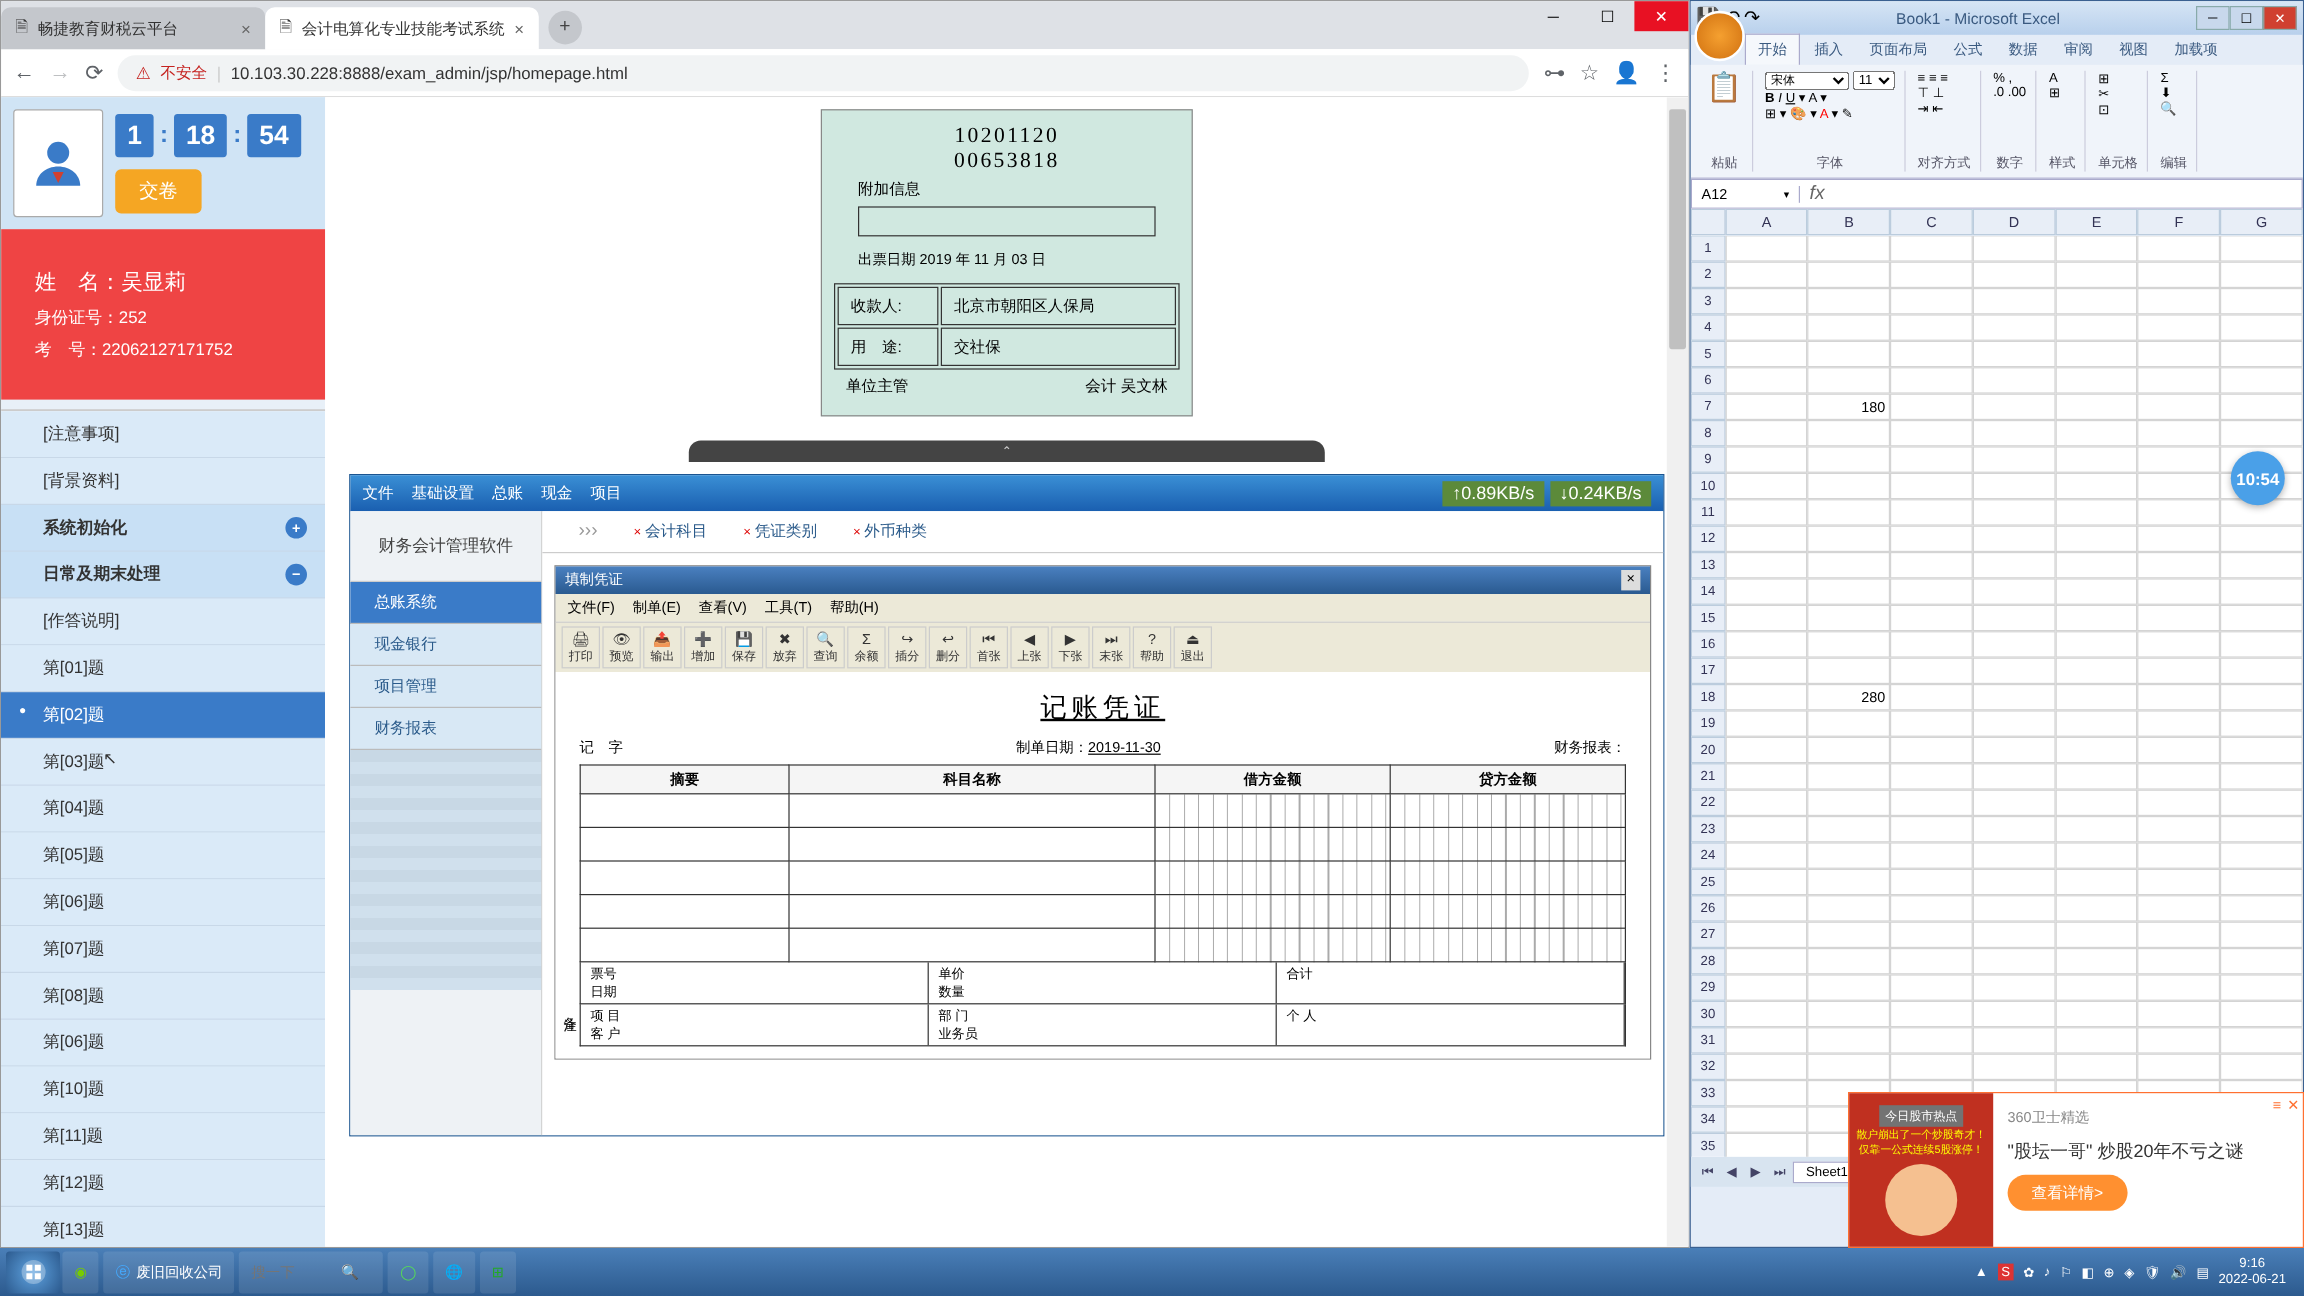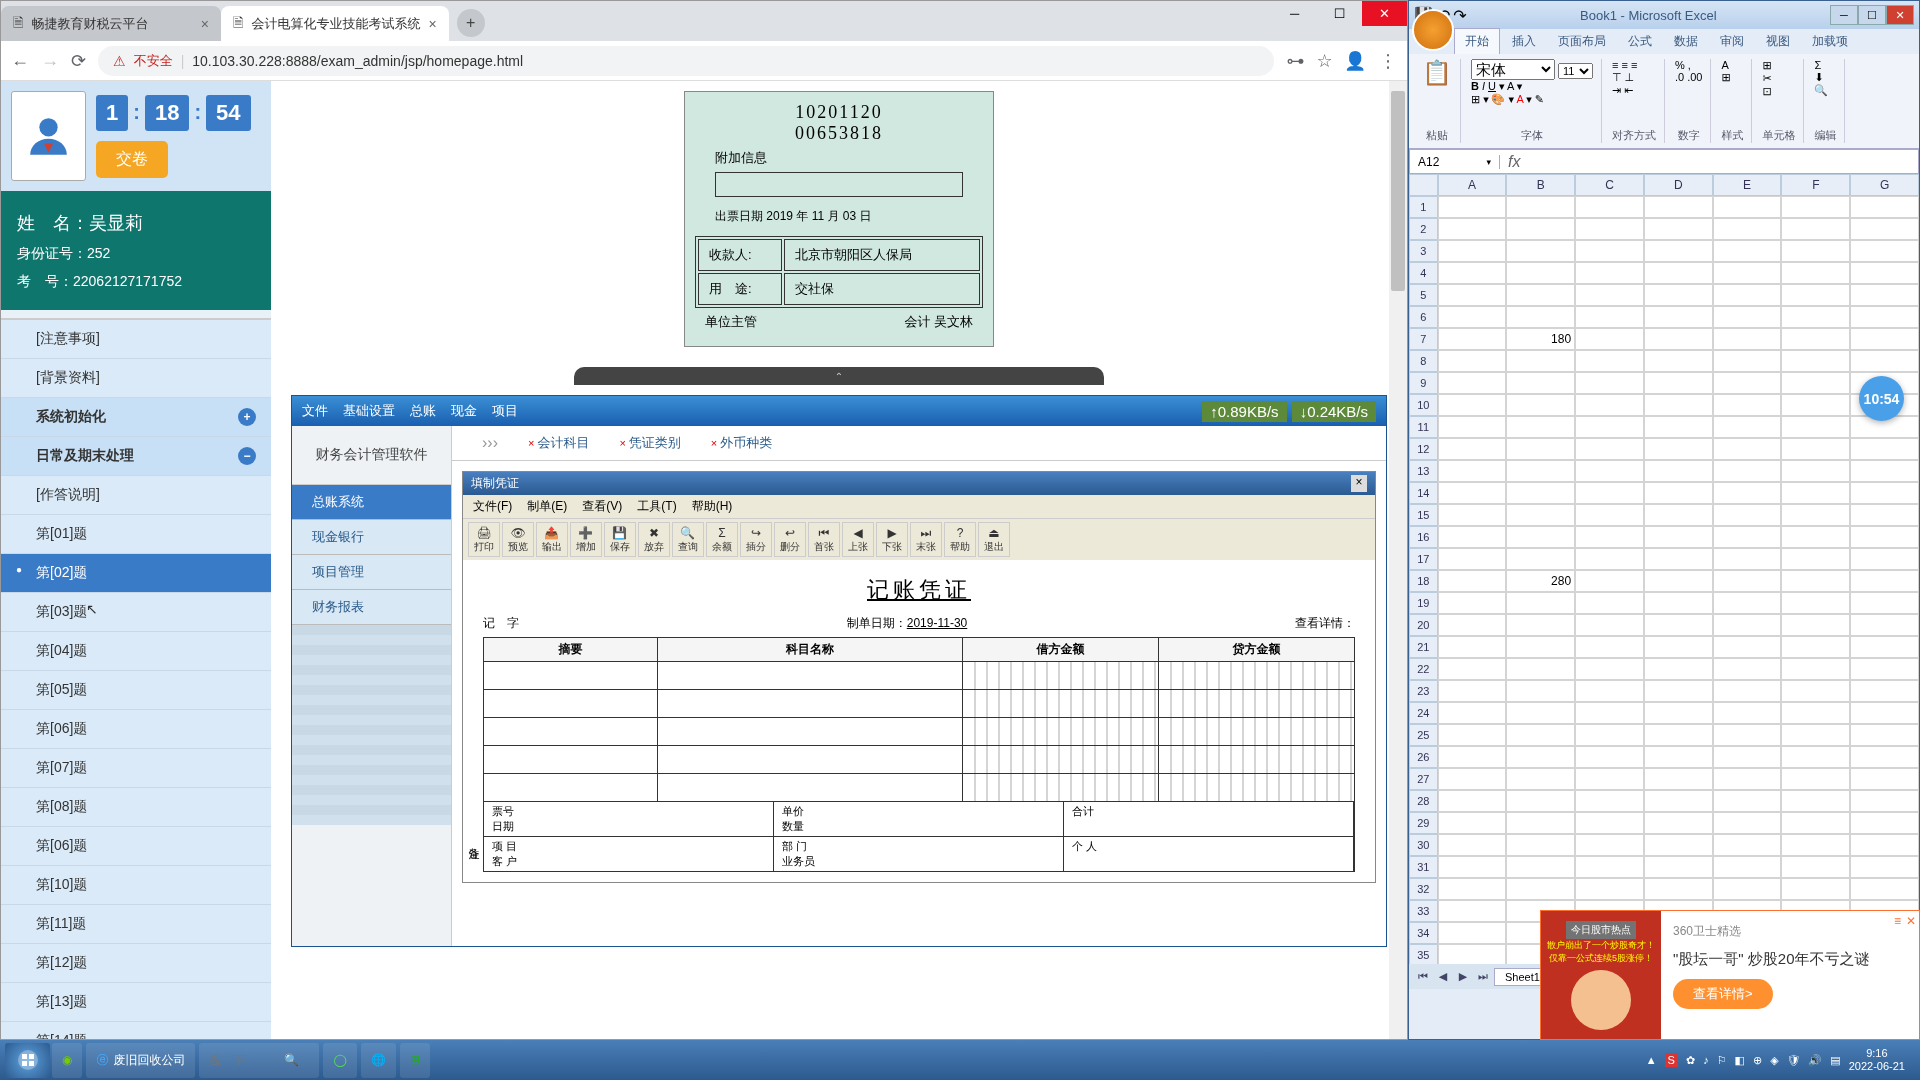--- a/index.html
+++ b/index.html
@@ -35,21 +35,21 @@
 .exam-sidebar{width:270px;background:#e8f0f8;display:flex;flex-direction:column;}
 .user-panel{background:#d0e4f5;padding:10px;}
 .user-top{display:flex;align-items:center;gap:10px;}
 .avatar{width:75px;height:90px;background:#fff;border:1px solid #aaa;border-radius:3px;display:flex;align-items:center;justify-content:center;}
 .avatar svg{width:55px;height:55px;}
 .timer-submit{flex:1;}
 .timer{display:flex;gap:5px;align-items:center;margin-bottom:10px;}
 .timer-box{background:#3a7bc8;color:#fff;padding:5px 10px;font-size:22px;font-weight:bold;border-radius:3px;}
 .timer-sep{color:#3a7bc8;font-size:20px;font-weight:bold;}
 .submit-btn{background:#f5a623;color:#fff;padding:8px 20px;border-radius:5px;font-size:16px;border:none;text-align:center;display:inline-block;}
-.user-info{background:#0f766e;color:#fff;padding:16px;font-size:15px;line-height:1.8;}
+.user-info{background:#ef4444;color:#fff;padding:28px;font-size:15px;line-height:1.8;}
 .user-info span{font-size:18px;}
 .nav-list{flex:1;overflow-y:auto;background:#e8f0f8;border-top:2px solid #ccc;margin-top:8px;}
 .nav-item{padding:10px 35px;border-bottom:1px solid #c8d8e8;font-size:14px;color:#333;background:#daeaf8;position:relative;}
 .nav-item.section{font-weight:bold;background:#c8e0f5;}
 .nav-item.active{background:#3a7bc8;color:#fff;}
 .nav-item.active::before{content:"●";position:absolute;left:15px;color:#fff;font-size:10px;}
 .nav-badge{position:absolute;right:15px;top:10px;width:18px;height:18px;border-radius:50%;display:flex;align-items:center;justify-content:center;color:#fff;font-size:12px;}
 .nav-badge.plus{background:#3a7bc8;}
 .nav-badge.minus{background:#3a7bc8;}
 .cursor{position:absolute;left:85px;top:8px;}
@@ -366,21 +366,21 @@
                   <div class="tool-btn">
                     <span style="font-size:12px">⏏</span>
                     <span>退出</span>
                   </div>
                 </div>
               <div class="voucher-content">
                 <div class="voucher-h1">记账凭证</div>
                 <div class="voucher-meta">
                   <span><span>记</span>　<span>字</span></span>
                   <span><span>制单日期：</span><span style="text-decoration:underline">2019-11-30</span></span>
-                  <span>查看详情：</span>
+                  <span>财务报表：</span>
                 </div>
                 <table class="voucher-table">
                   <tbody>
                       <tr>
                     <th style="width:20%">摘要</th>
                     <th style="width:35%">科目名称</th>
                     <th class="amount-col">借方金额</th>
                     <th class="amount-col">贷方金额</th>
                   </tr>
                   <tr>
@@ -465,21 +465,21 @@
     </div>
   <div class="excel-ribbon" id="ribbon-groups">
       <div class="ribbon-group">
         <div class="ribbon-controls" style="font-size:11px">
           <div style="font-size:24px">📋</div>
         </div>
         <div class="ribbon-group-label">粘贴</div>
       </div>
       <div class="ribbon-group">
         <div class="ribbon-controls" style="font-size:11px">
-          <div><select style="width:84px;font-size:15px"><option>宋体</option></select> <select style="width:35px;font-size:11px"><option>11</option></select><br><b>B</b> <i>I</i> <u>U</u> ▾ A ▾<br>⊞ ▾ 🎨 ▾ <span style="color:red">A</span> ▾ ✎</div>
+          <div><select style="width:70px;font-size:10px"><option>宋体</option></select> <select style="width:35px;font-size:11px"><option>11</option></select><br><b>B</b> <i>I</i> <u>U</u> ▾ A ▾<br>⊞ ▾ 🎨 ▾ <span style="color:red">A</span> ▾ ✎</div>
         </div>
         <div class="ribbon-group-label">字体</div>
       </div>
       <div class="ribbon-group">
         <div class="ribbon-controls" style="font-size:11px">
           <div>≡ ≡ ≡<br>⊤ ⊥<br>⇥ ⇤</div>
         </div>
         <div class="ribbon-group-label">对齐方式</div>
       </div>
       <div class="ribbon-group">

